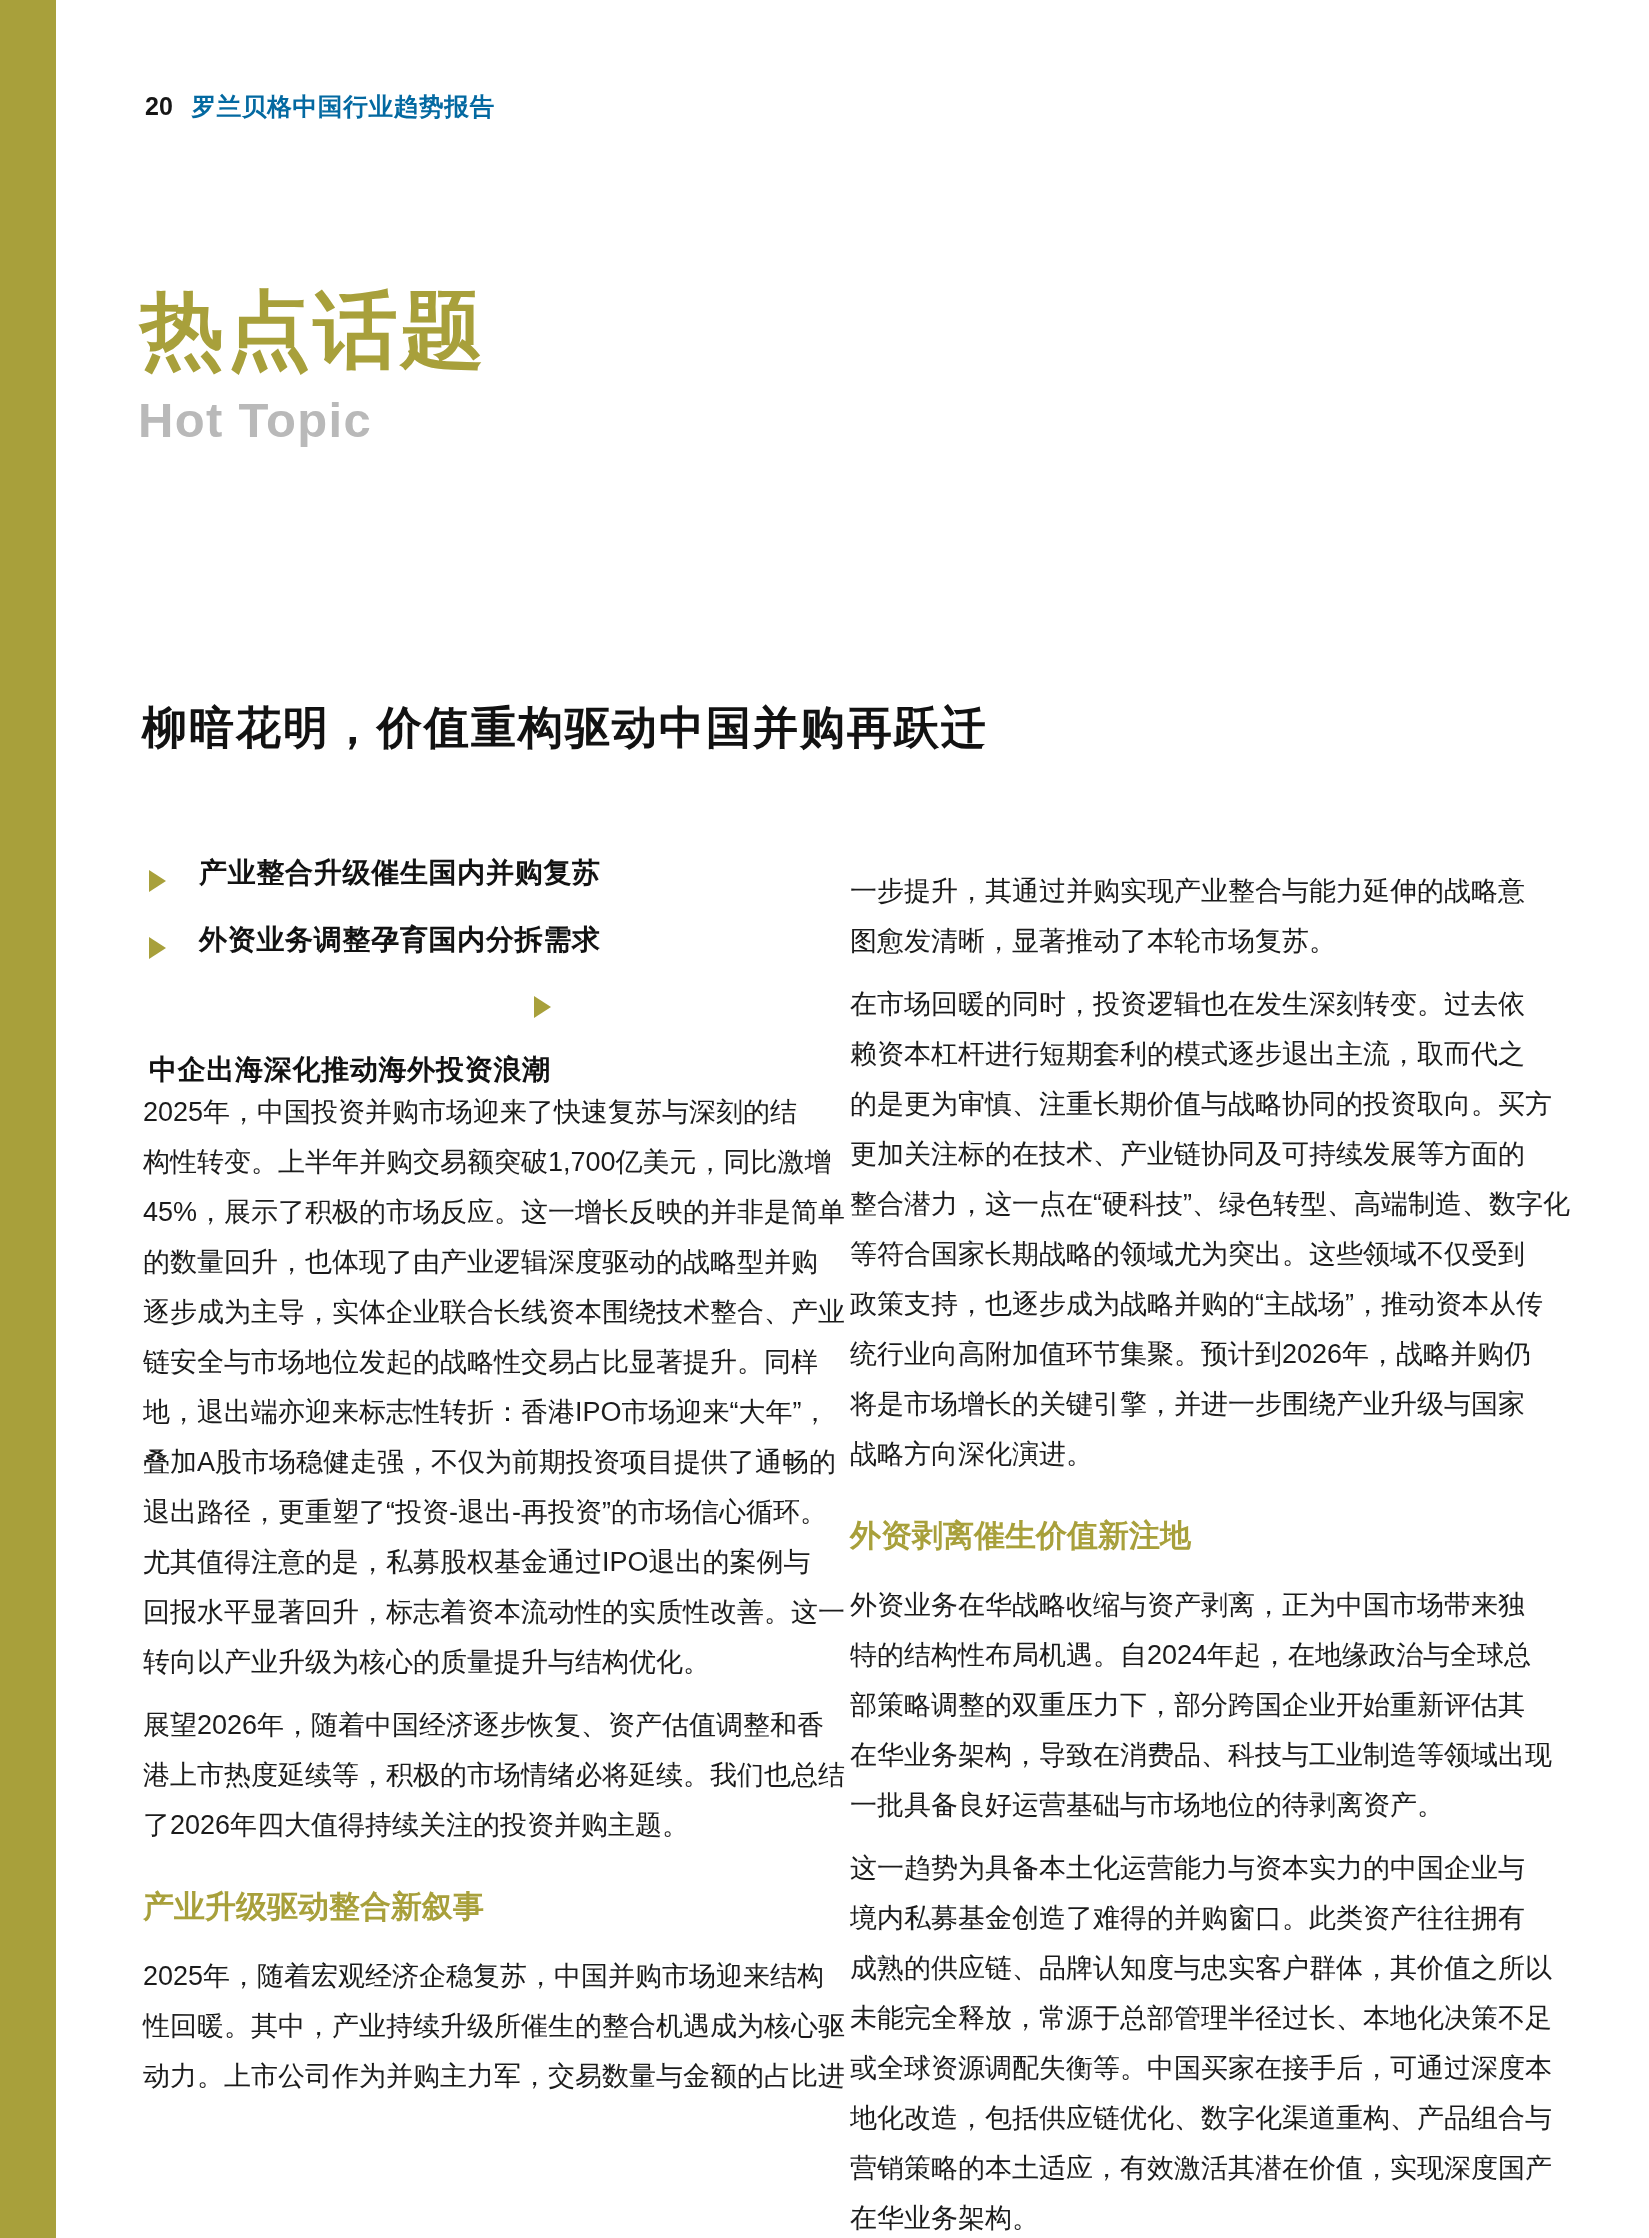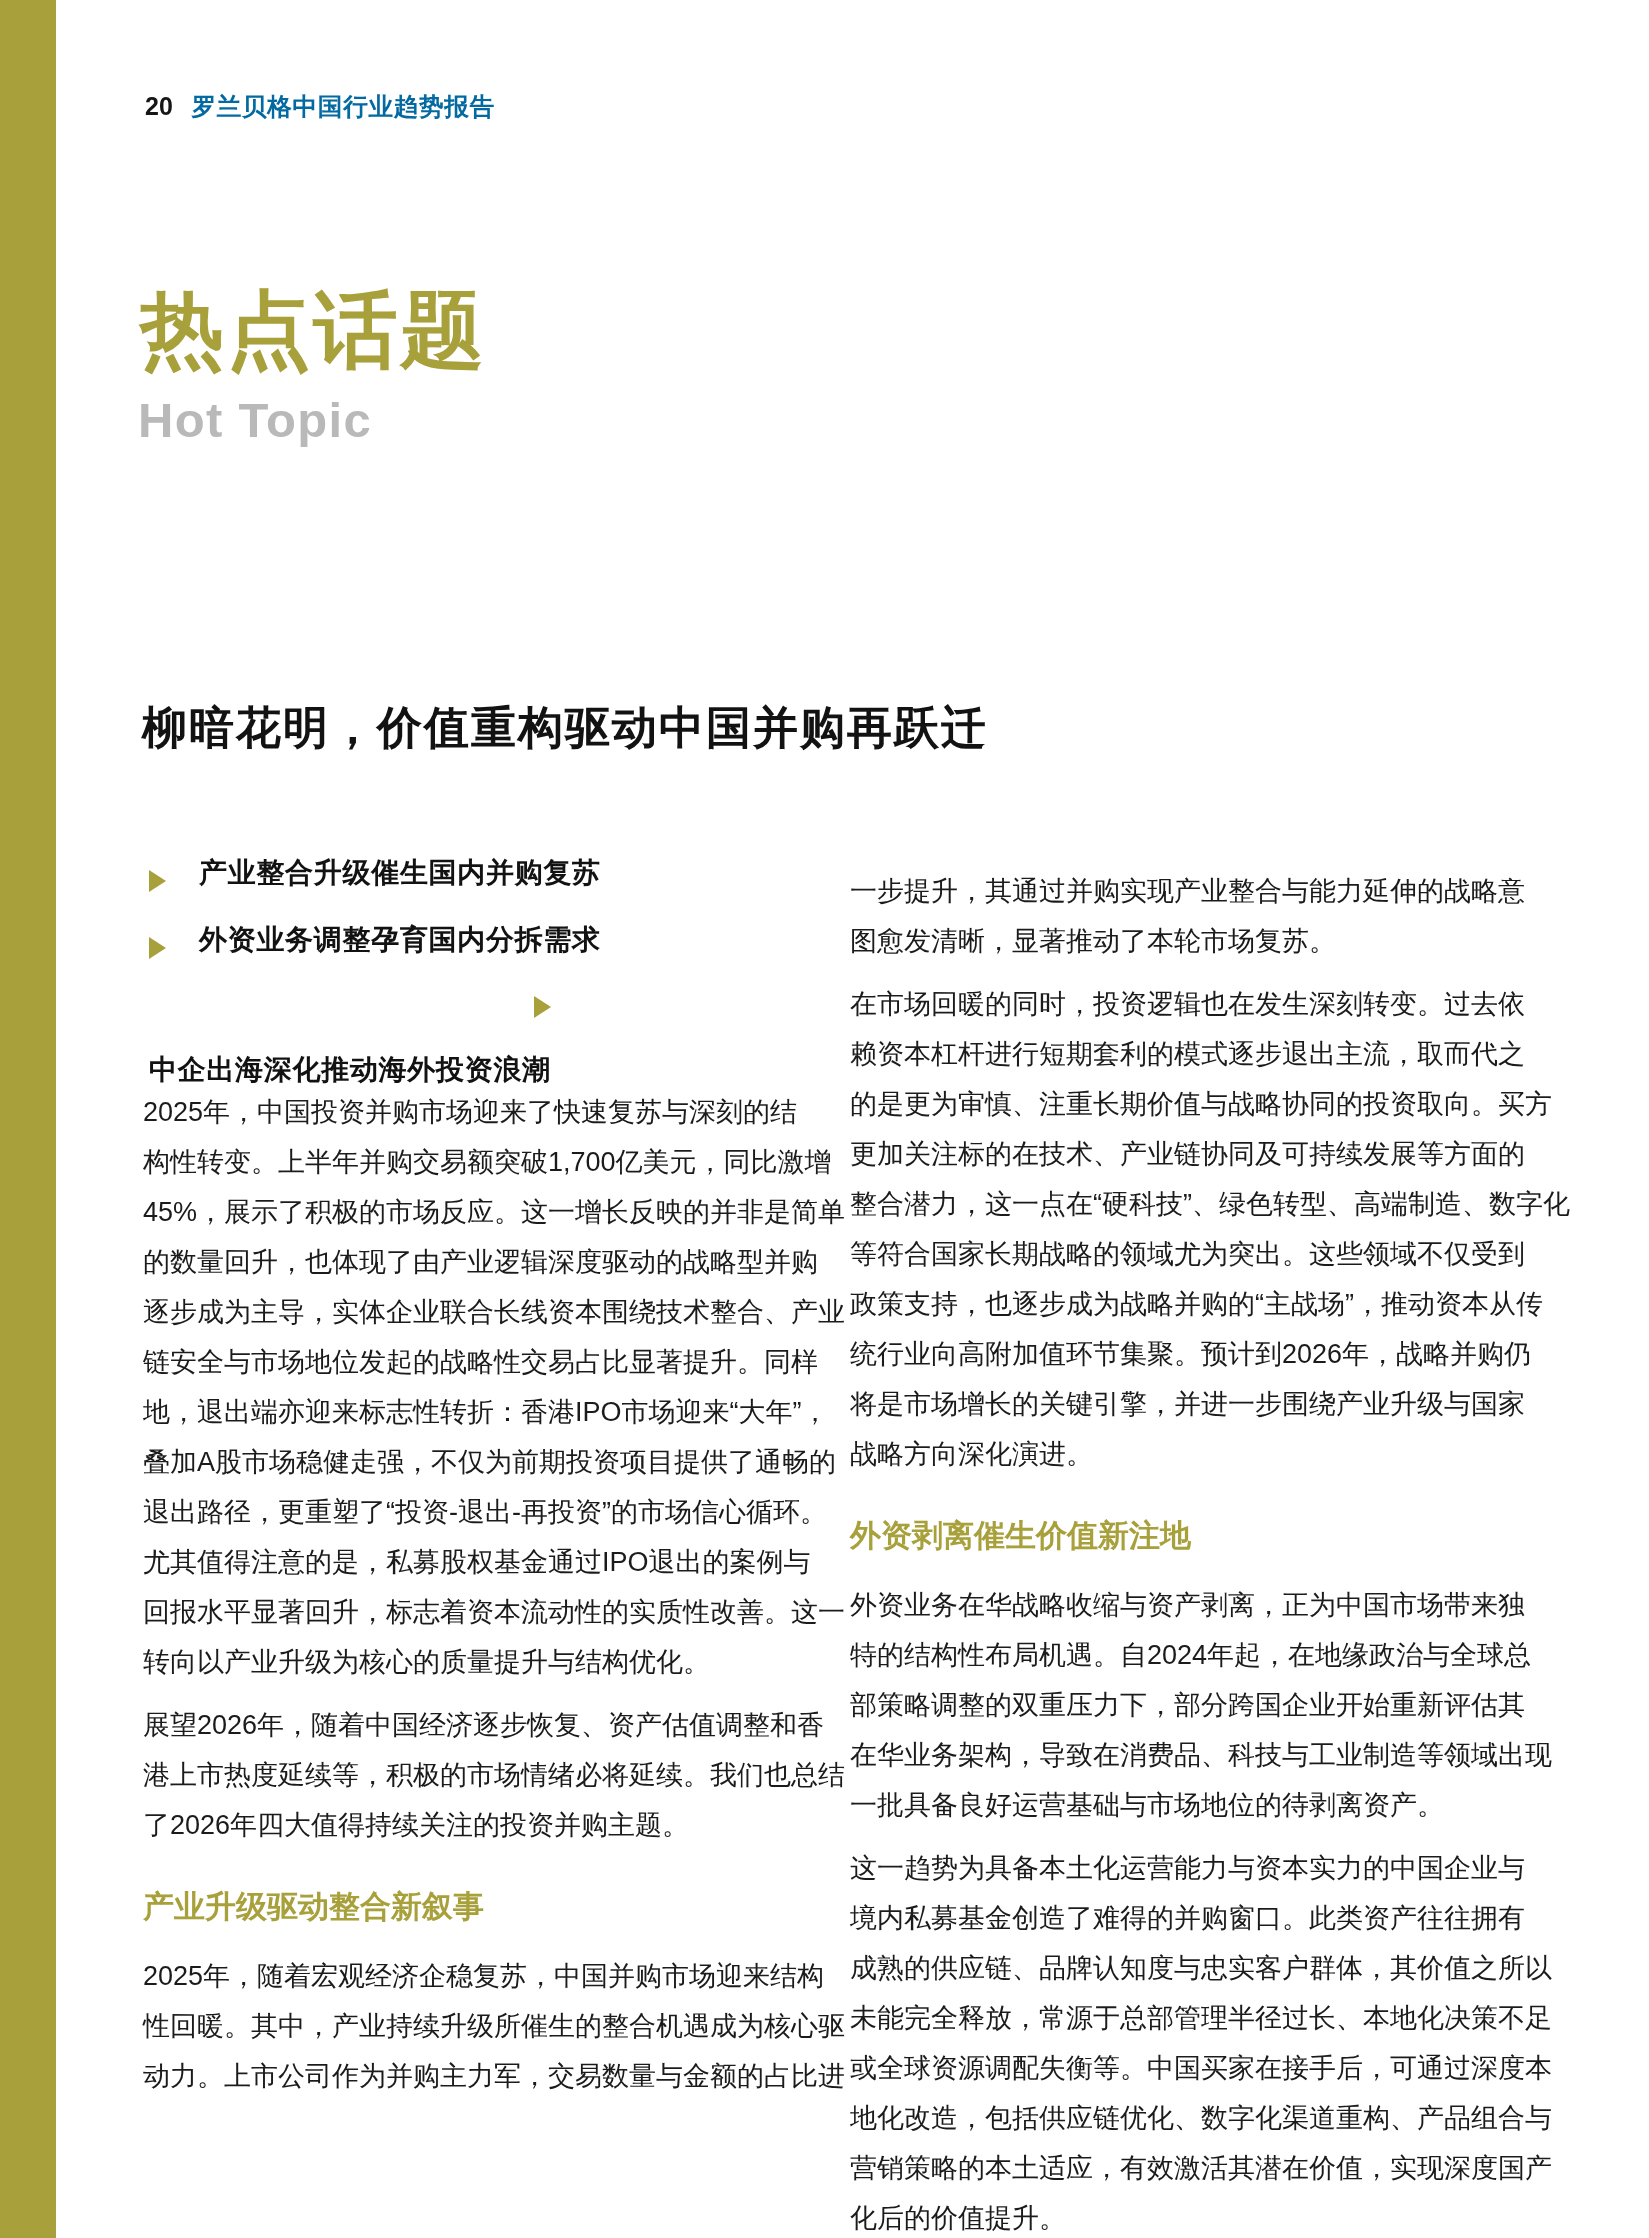--- a/index.html
+++ b/index.html
@@ -138,17 +138,17 @@
         <div class="body-line">一批具备良好运营基础与市场地位的待剥离资产。</div>
       </div>
       <div class="paragraph">
         <div class="body-line">这一趋势为具备本土化运营能力与资本实力的中国企业与</div>
         <div class="body-line">境内私募基金创造了难得的并购窗口。此类资产往往拥有</div>
         <div class="body-line">成熟的供应链、品牌认知度与忠实客户群体，其价值之所以</div>
         <div class="body-line">未能完全释放，常源于总部管理半径过长、本地化决策不足</div>
         <div class="body-line">或全球资源调配失衡等。中国买家在接手后，可通过深度本</div>
         <div class="body-line">地化改造，包括供应链优化、数字化渠道重构、产品组合与</div>
         <div class="body-line">营销策略的本土适应，有效激活其潜在价值，实现深度国产</div>
-        <div class="body-line">化后的价值提升。</div>
+        <div class="body-line">在华业务架构。</div>
       </div>
     </div>
 </div>
 
 
 </body></html>

